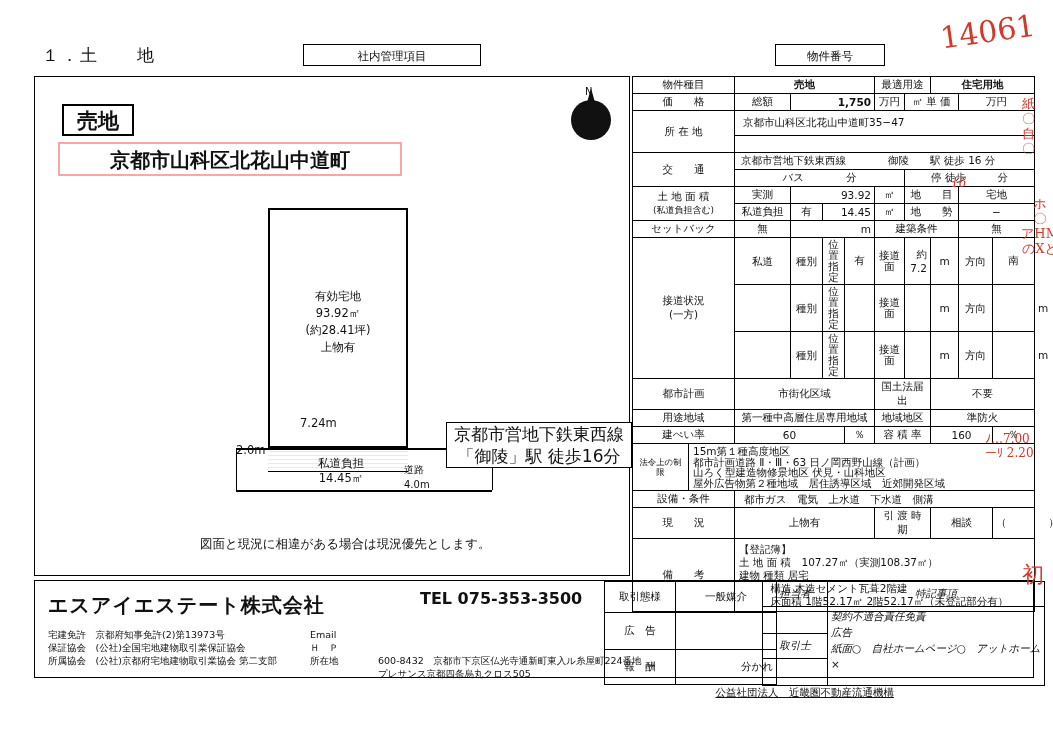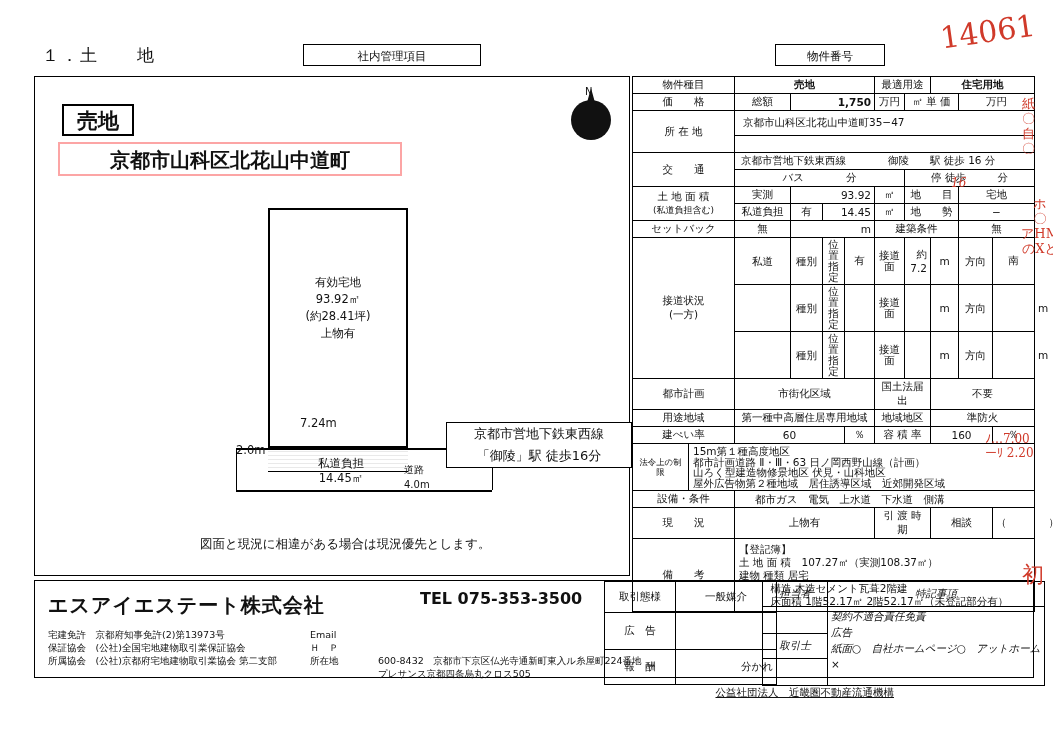--- a/index.html
+++ b/index.html
@@ -33,34 +33,34 @@
   .addr-tag span{display:block;text-align:center;line-height:32px;font-size:20px;font-weight:bold;}
 
   
   .compass{left:568px;top:88px;width:46px;height:54px;}
   .compass .n{position:absolute;left:17px;top:-2px;font-size:10px;}
   .compass .disc{position:absolute;left:3px;top:12px;width:40px;height:40px;border-radius:50%;background:#111;}
   .compass .tri{position:absolute;left:17px;top:0px;width:0;height:0;border-left:6px solid transparent;border-right:6px solid transparent;border-bottom:22px solid #111;}
 
   
   .plot{left:268px;top:208px;width:140px;height:240px;border:2px solid #000;}
-  .plot-label{left:268px;top:274px;width:140px;text-align:center;font-size:11.5px;line-height:17px;}
+  .plot-label{left:268px;top:288px;width:140px;text-align:center;font-size:11.5px;line-height:17px;}
   .road-line{left:236px;top:448px;width:256px;height:0;border-top:2px solid #000;}
   .road-line2{left:236px;top:490px;width:256px;height:0;border-top:2px solid #000;}
   .vline-l{left:236px;top:448px;width:0;height:42px;border-left:1px solid #000;}
   .vline-r{left:492px;top:448px;width:0;height:42px;border-left:1px solid #000;}
   .shade{left:268px;top:449px;width:140px;height:22px;background:repeating-linear-gradient(0deg,#fff,#fff 3px,#e9e9e9 3px,#e9e9e9 4px);border-bottom:1px solid #000;}
   .dim-724{left:300px;top:416px;font-size:11.5px;text-align:right;}
   .dim-20{left:236px;top:443px;font-size:11.5px;}
   .shidou{left:286px;top:456px;width:110px;text-align:center;font-size:11.5px;line-height:15px;}
   .douro{left:404px;top:462px;font-size:10px;line-height:15px;}
 
   
   .station-box{left:446px;top:422px;width:186px;height:46px;border:1px solid #000;background:#fff;}
-  .station-box div{text-align:center;font-size:13px;line-height:22px;}
+  .station-box div{text-align:center;font-size:17px;line-height:22px;}
 
   .note-bottom{left:200px;top:536px;font-size:12.5px;}
 
   
   .company-frame{left:34px;top:580px;width:1000px;height:98px;border:1px solid #000;}
   .company-name{left:48px;top:592px;font-size:20px;font-weight:bold;letter-spacing:1px;}
   .lic{left:48px;top:628px;font-size:9.5px;line-height:13px;}
   .email-col{left:310px;top:628px;font-size:9.5px;line-height:13px;}
   .addr-col{left:310px;top:654px;font-size:9.5px;line-height:13px;}
   .addr-val{left:378px;top:654px;font-size:9.5px;line-height:13px;}
@@ -311,21 +311,21 @@
           <div>山ろく型建造物修景地区 伏見・山科地区</div>
           <div>屋外広告物第２種地域　居住誘導区域　近郊開発区域</div>
         </td>
       </tr>
       <tr>
         
       </tr>
 
       <tr>
         <td class="lbl tiny" colspan="2">設備・条件</td>
-        <td colspan="9" class="tiny8" style="text-align:left;padding-left:20px">都市ガス　電気　上水道　下水道　側溝</td>
+        <td colspan="9" class="tiny8" style="text-align:left;padding-left:9px">都市ガス　電気　上水道　下水道　側溝</td>
       </tr>
 
       <tr>
         <td class="lbl" colspan="2">現　　況</td>
         <td class="ctr" colspan="4">上物有</td>
         <td class="ctr tiny" colspan="2">引 渡 時 期</td>
         <td class="ctr" colspan="2">相談</td>
         <td class="ctr tiny">（　　　　）</td>
       </tr>
 

